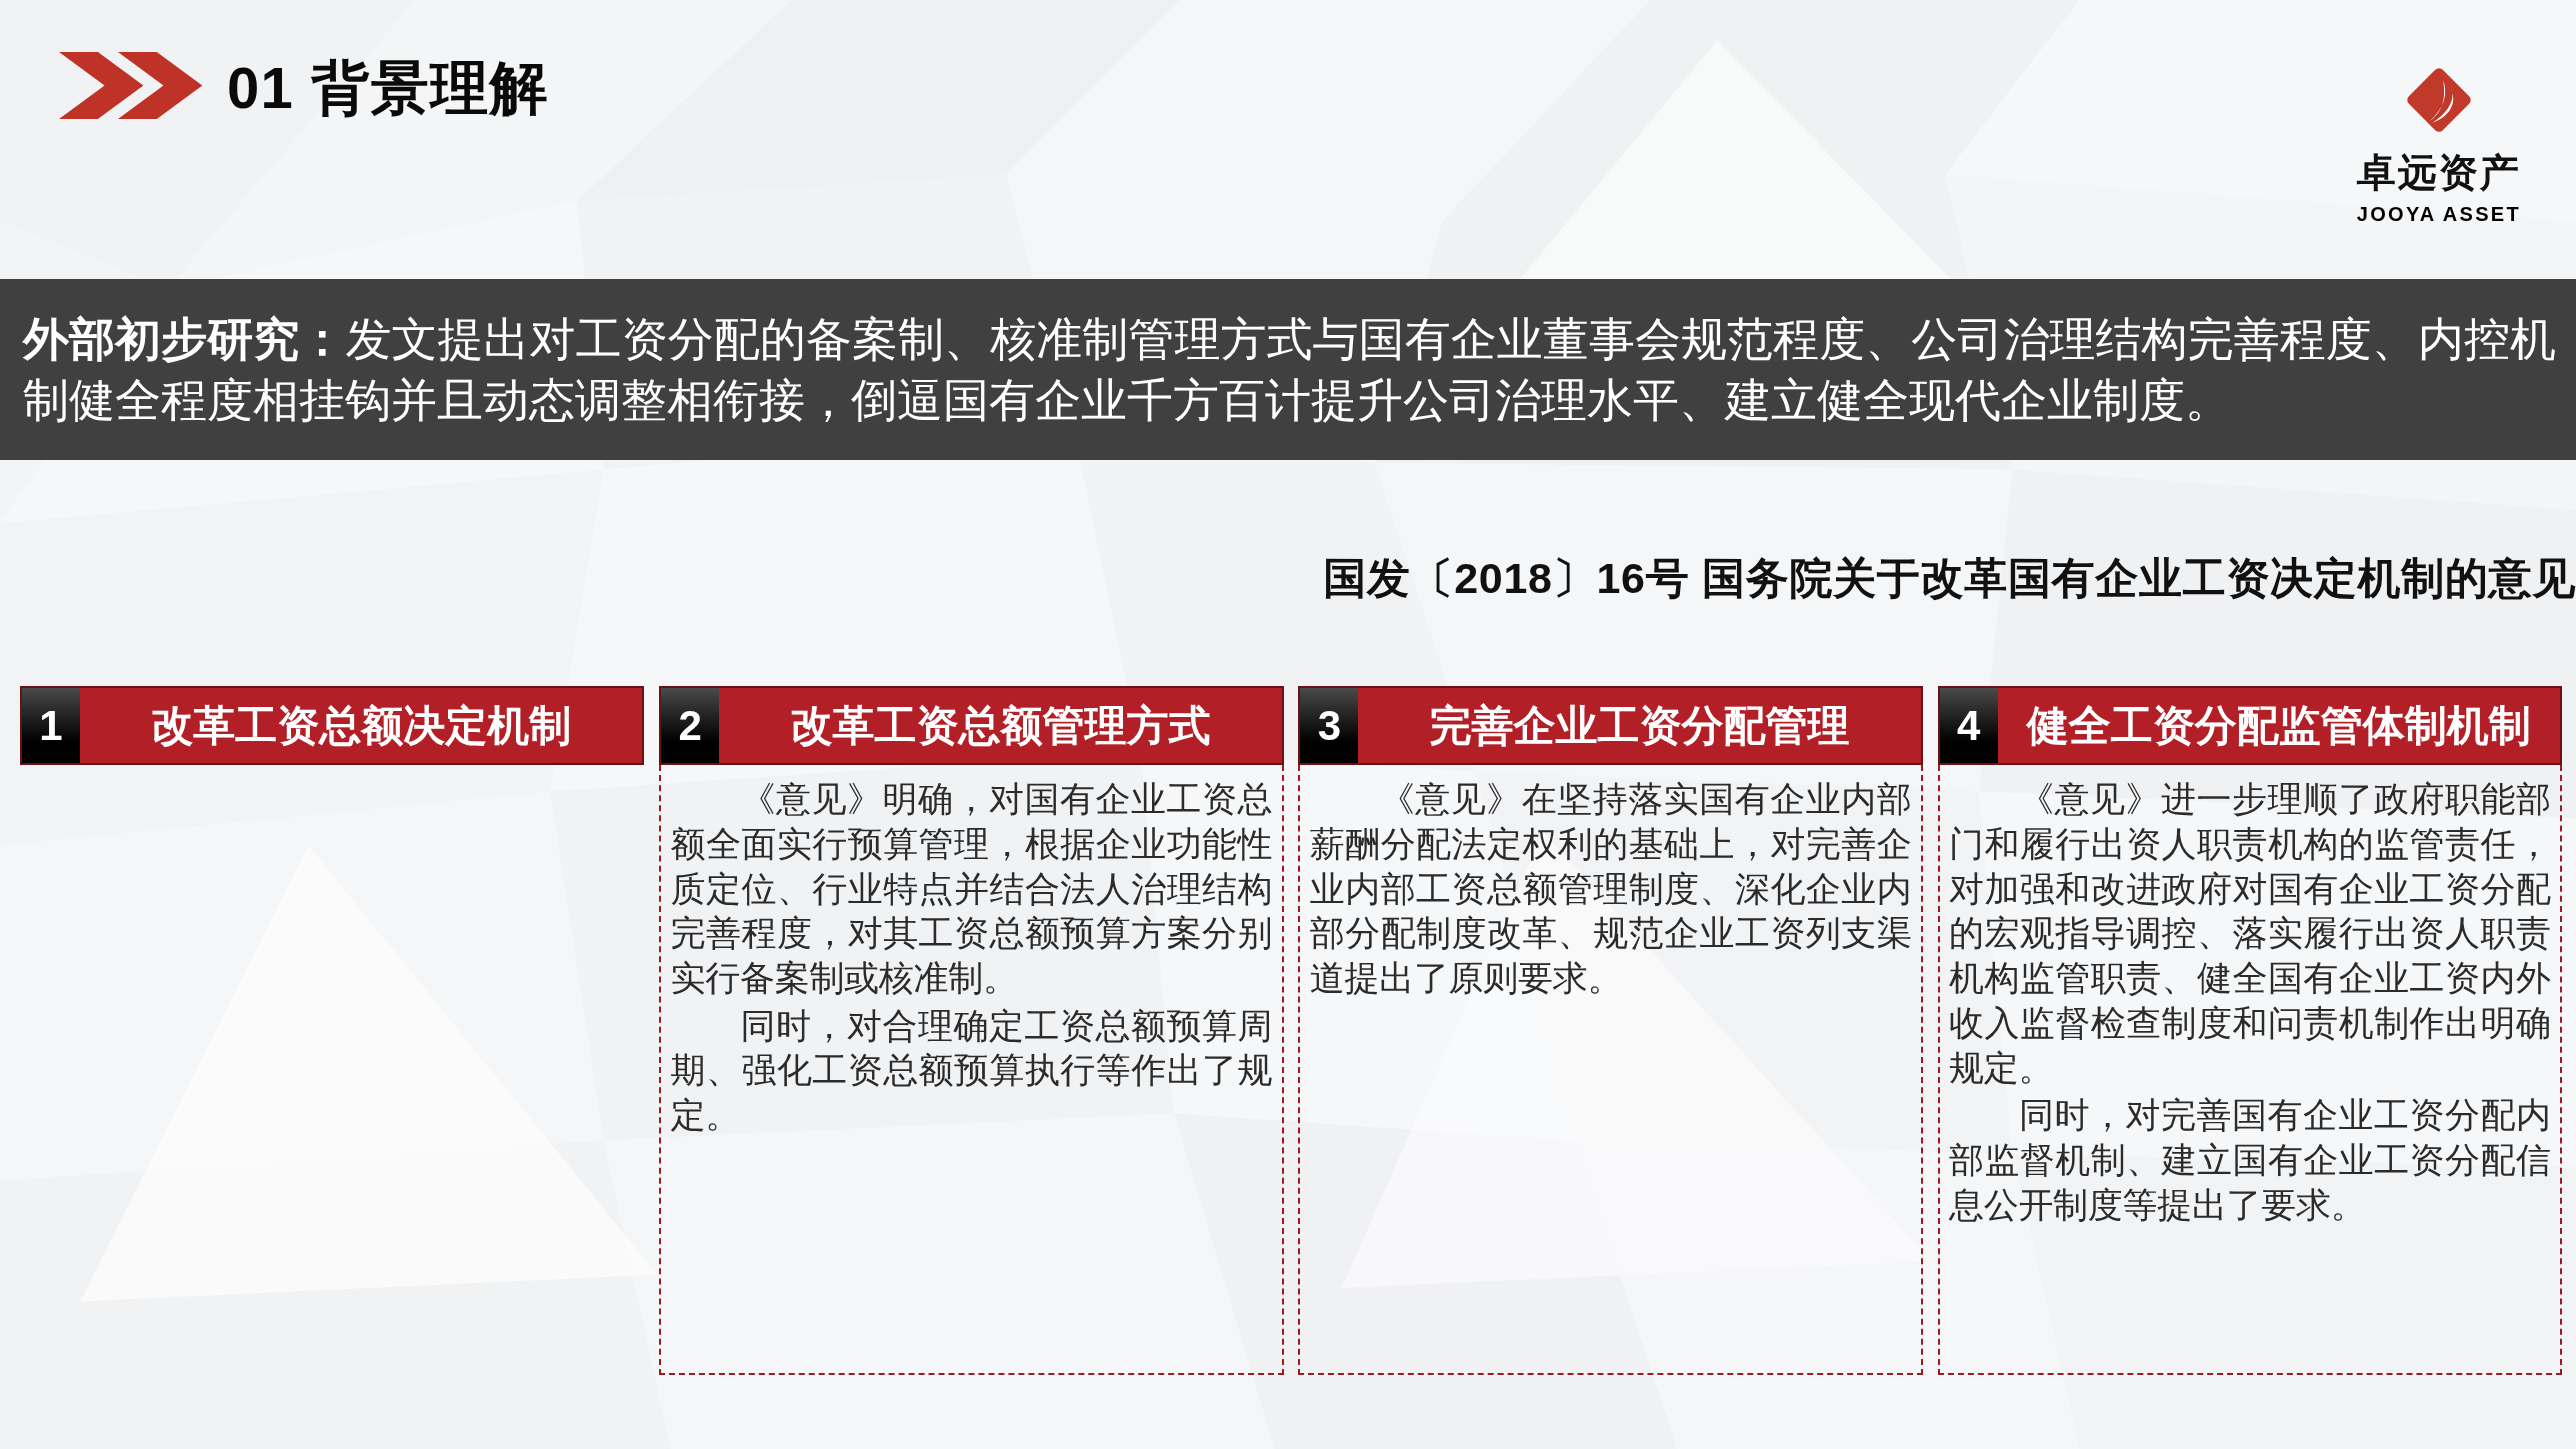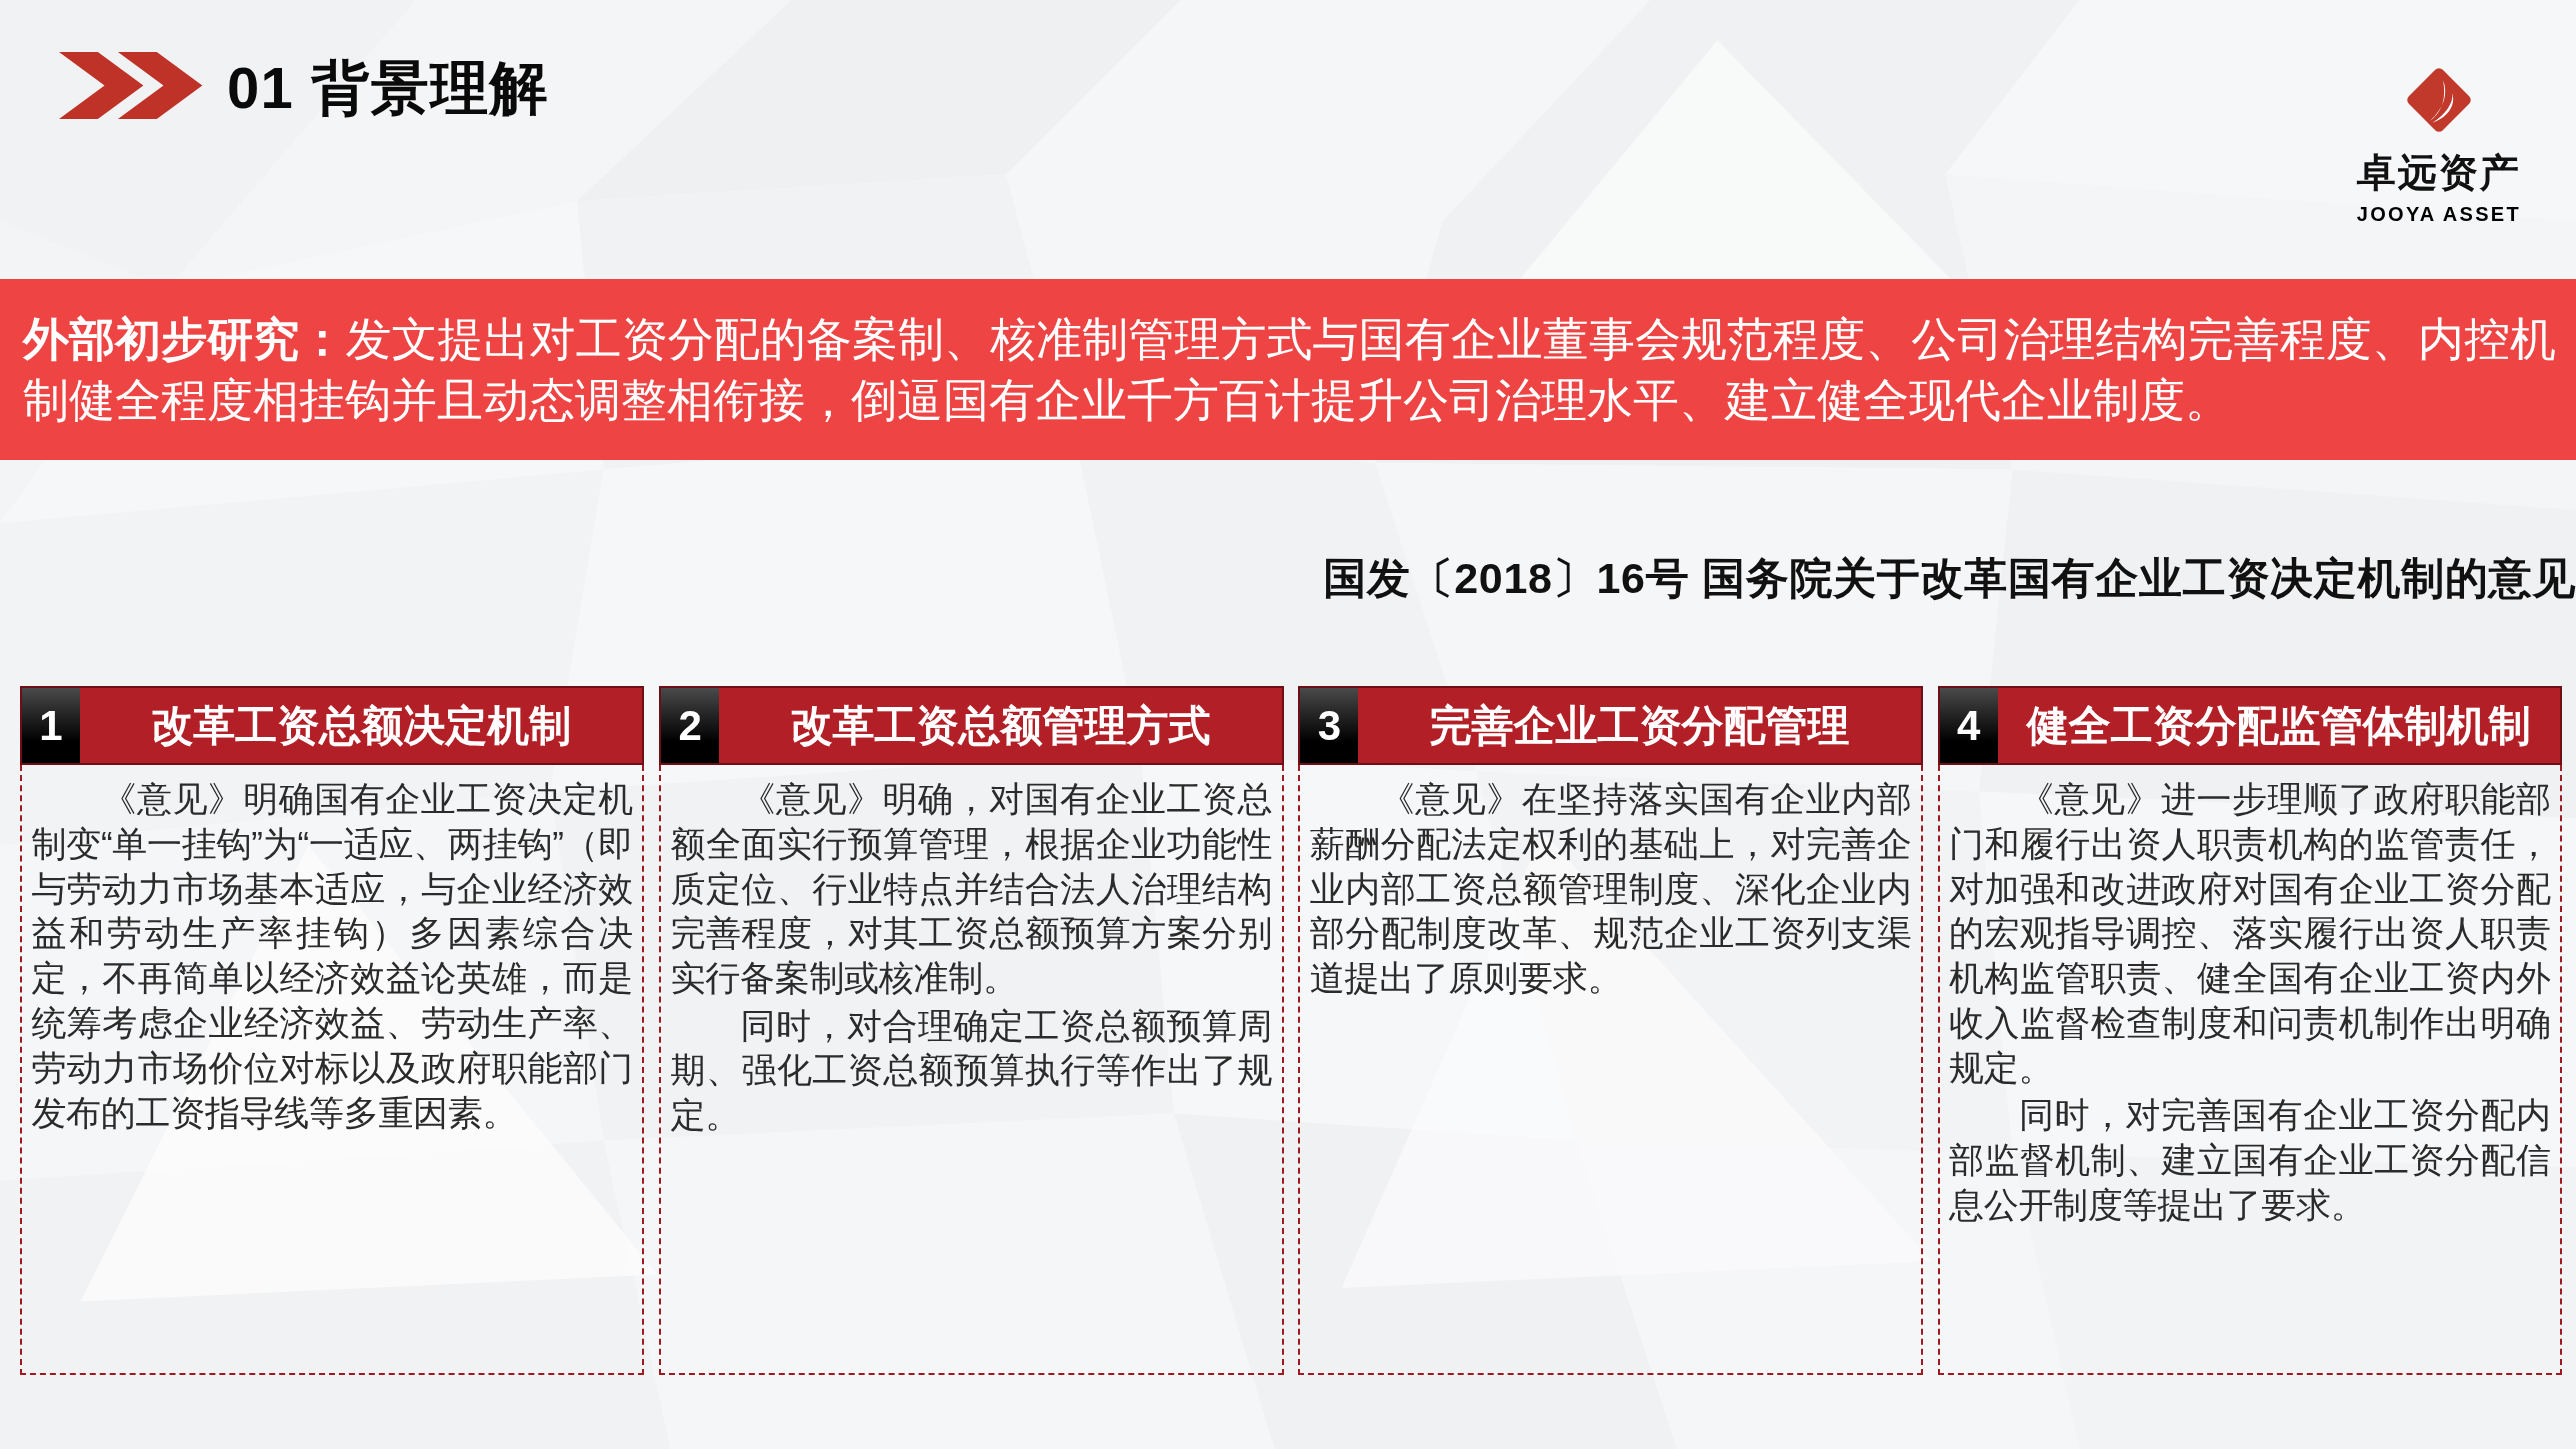--- a/index.html
+++ b/index.html
@@ -84,21 +84,21 @@
     text-align: right;
   }
 
   
   #banner {
     position: absolute;
     left: 0;
     top: 279px;
     width: 2576px;
     height: 181px;
-    background: #ef4444;
+    background: #404040;
     display: flex;
     align-items: center;
     box-sizing: border-box;
     padding: 0 20px 0 23px;
   }
   #banner-text {
     color: #ffffff;
     font-size: 46px;
     line-height: 1.32;
     letter-spacing: 0px;
@@ -267,23 +267,20 @@
 
   <div id="doc-subtitle">国发〔2018〕16号 国务院关于改革国有企业工资决定机制的意见</div>
 
   <div id="columns">
 
     <div class="col">
       <div class="col-header">
         <div class="col-num">1</div>
         <div class="col-heading">改革工资总额决定机制</div>
       </div>
-      <div class="col-body">
-        <p class="para">《意见》明确国有企业工资决定机制变“单一挂钩”为“一适应、两挂钩”（即与劳动力市场基本适应，与企业经济效益和劳动生产率挂钩）多因素综合决定，不再简单以经济效益论英雄，而是统筹考虑企业经济效益、劳动生产率、劳动力市场价位对标以及政府职能部门发布的工资指导线等多重因素。</p>
-      </div>
     </div>
 
     <div class="col">
       <div class="col-header">
         <div class="col-num">2</div>
         <div class="col-heading">改革工资总额管理方式</div>
       </div>
       <div class="col-body">
         <p class="para">《意见》明确，对国有企业工资总额全面实行预算管理，根据企业功能性质定位、行业特点并结合法人治理结构完善程度，对其工资总额预算方案分别实行备案制或核准制。</p>
         <p class="para">同时，对合理确定工资总额预算周期、强化工资总额预算执行等作出了规定。</p>

